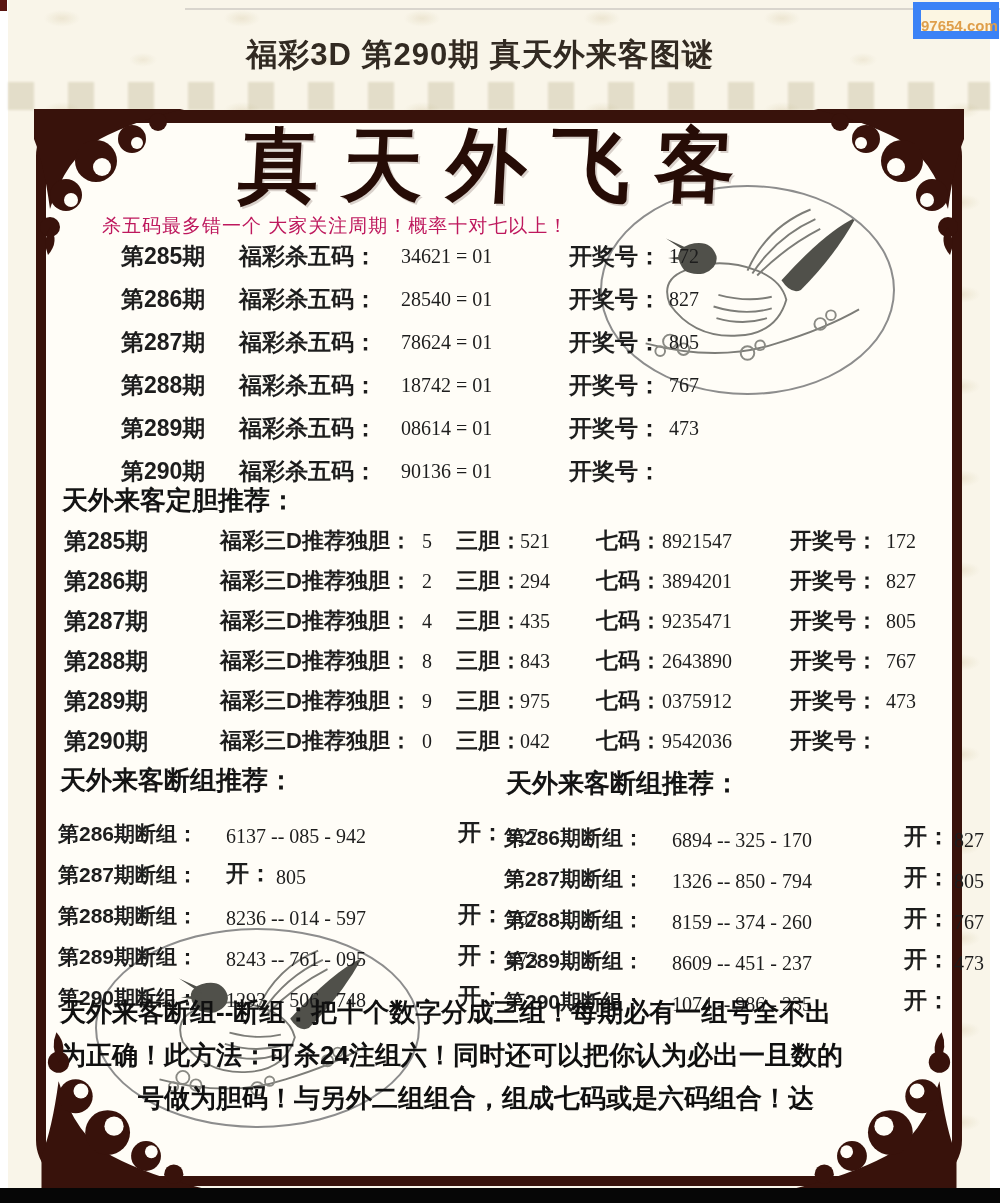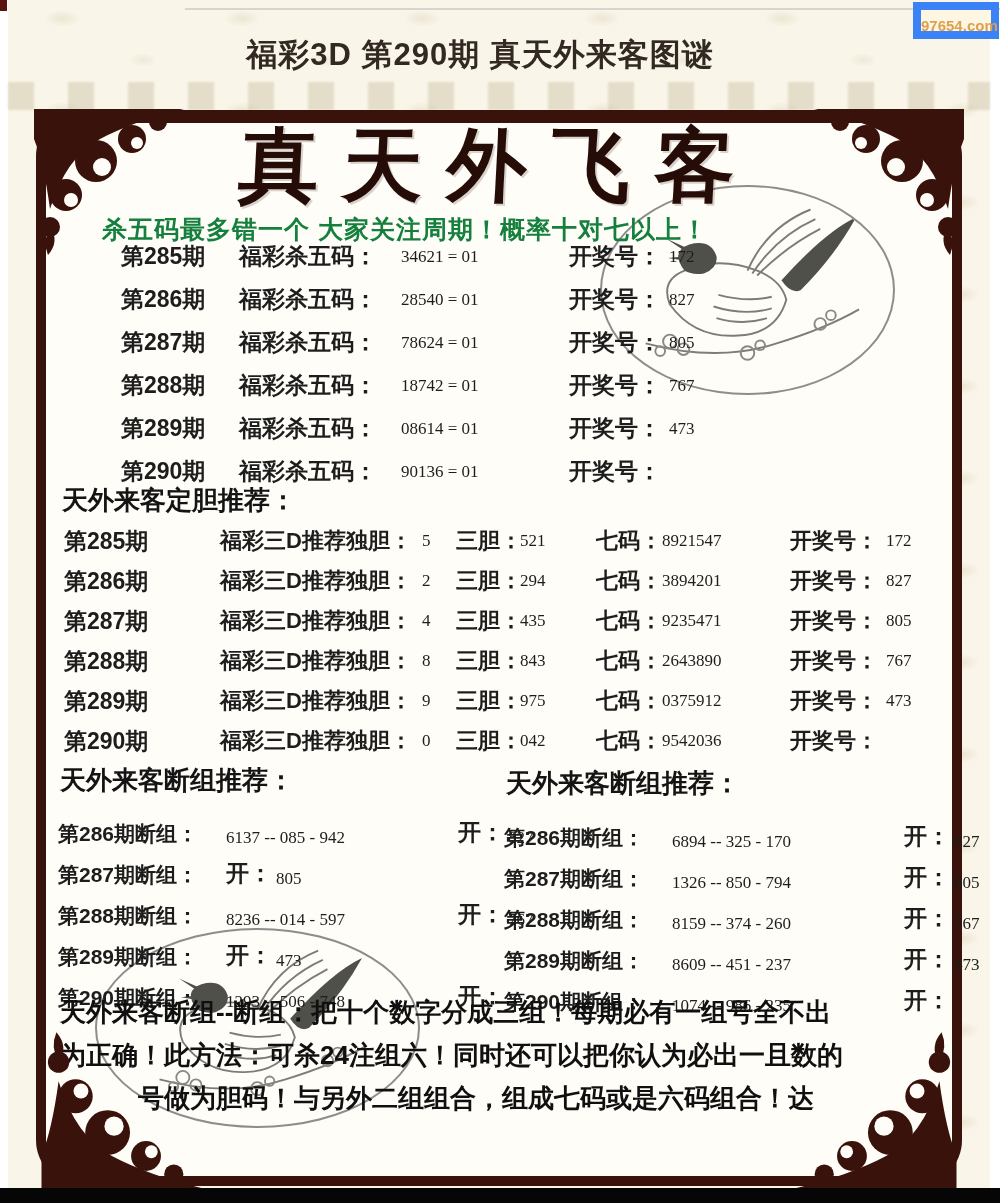--- a/index.html
+++ b/index.html
@@ -43,28 +43,28 @@
   .orn-bl{left:-12px;bottom:-12px;width:175px;height:160px;transform:scaleY(-1);}
   .orn-br{right:-12px;bottom:-12px;width:175px;height:160px;transform:scale(-1,-1);}
   .calli{
     position:absolute;z-index:2;left:0;top:-6px;width:100%;text-align:center;
     font-family:"DejaVu Serif",serif;font-weight:bold;font-size:80px;line-height:96px;
     color:#260c06;letter-spacing:24px;transform:skewX(-3deg);
     text-shadow:2px 2px 0 rgba(44,12,6,.18);white-space:nowrap;
   }
   .slogan{
     position:absolute;z-index:2;left:56px;top:90px;
-    font-size:25px;font-weight:bold;color:#15803d;letter-spacing:1px;white-space:nowrap;
+    font-size:19px;font-weight:normal;color:#be185d;letter-spacing:1px;white-space:nowrap;
   }
   .ellipse{position:absolute;z-index:1;border:2px solid #8d8d8d;border-radius:50%;overflow:hidden;}
   .e1{left:554px;top:62px;width:295px;height:210px;}
   .e2{left:49px;top:805px;width:325px;height:200px;}
   .ellipse svg{width:100%;height:100%;display:block;}
   .zh{font-weight:bold;}
-  .num{font-family:"Liberation Serif",serif;font-size:17px;}
+  .num{font-family:"Liberation Serif",serif;font-size:20px;}
   .rows{position:absolute;z-index:2;}
   .row{display:flex;align-items:center;white-space:nowrap;}
   
   .k5wrap{left:75px;top:112px;}
   .k5wrap .row{height:43px;font-size:23px;}
   .k5wrap .p{width:118px;}
   .k5wrap .l{width:162px;}
   .k5wrap .v{width:168px;}
   .k5wrap .pl{width:100px;}
   
@@ -306,20 +306,21 @@
       <span class="num">805</span>
     </div>
     <div class="row">
       <span class="dz-p">第288期断组：</span>
       <span class="num dz-g">8236 -- 014 - 597</span>
       <span class="dz-k">开：</span>
       <span class="num">767</span>
     </div>
     <div class="row">
       <span class="dz-p">第289期断组：</span>
+      <span class="num dz-g">8243 -- 761 - 095</span>
       <span class="dz-k">开：</span>
       <span class="num">473</span>
     </div>
     <div class="row">
       <span class="dz-p">第290期断组：</span>
       <span class="num dz-g">1293 -- 506 - 748</span>
       <span class="dz-k">开：</span>
       <span class="num"></span>
     </div>
   </div>

